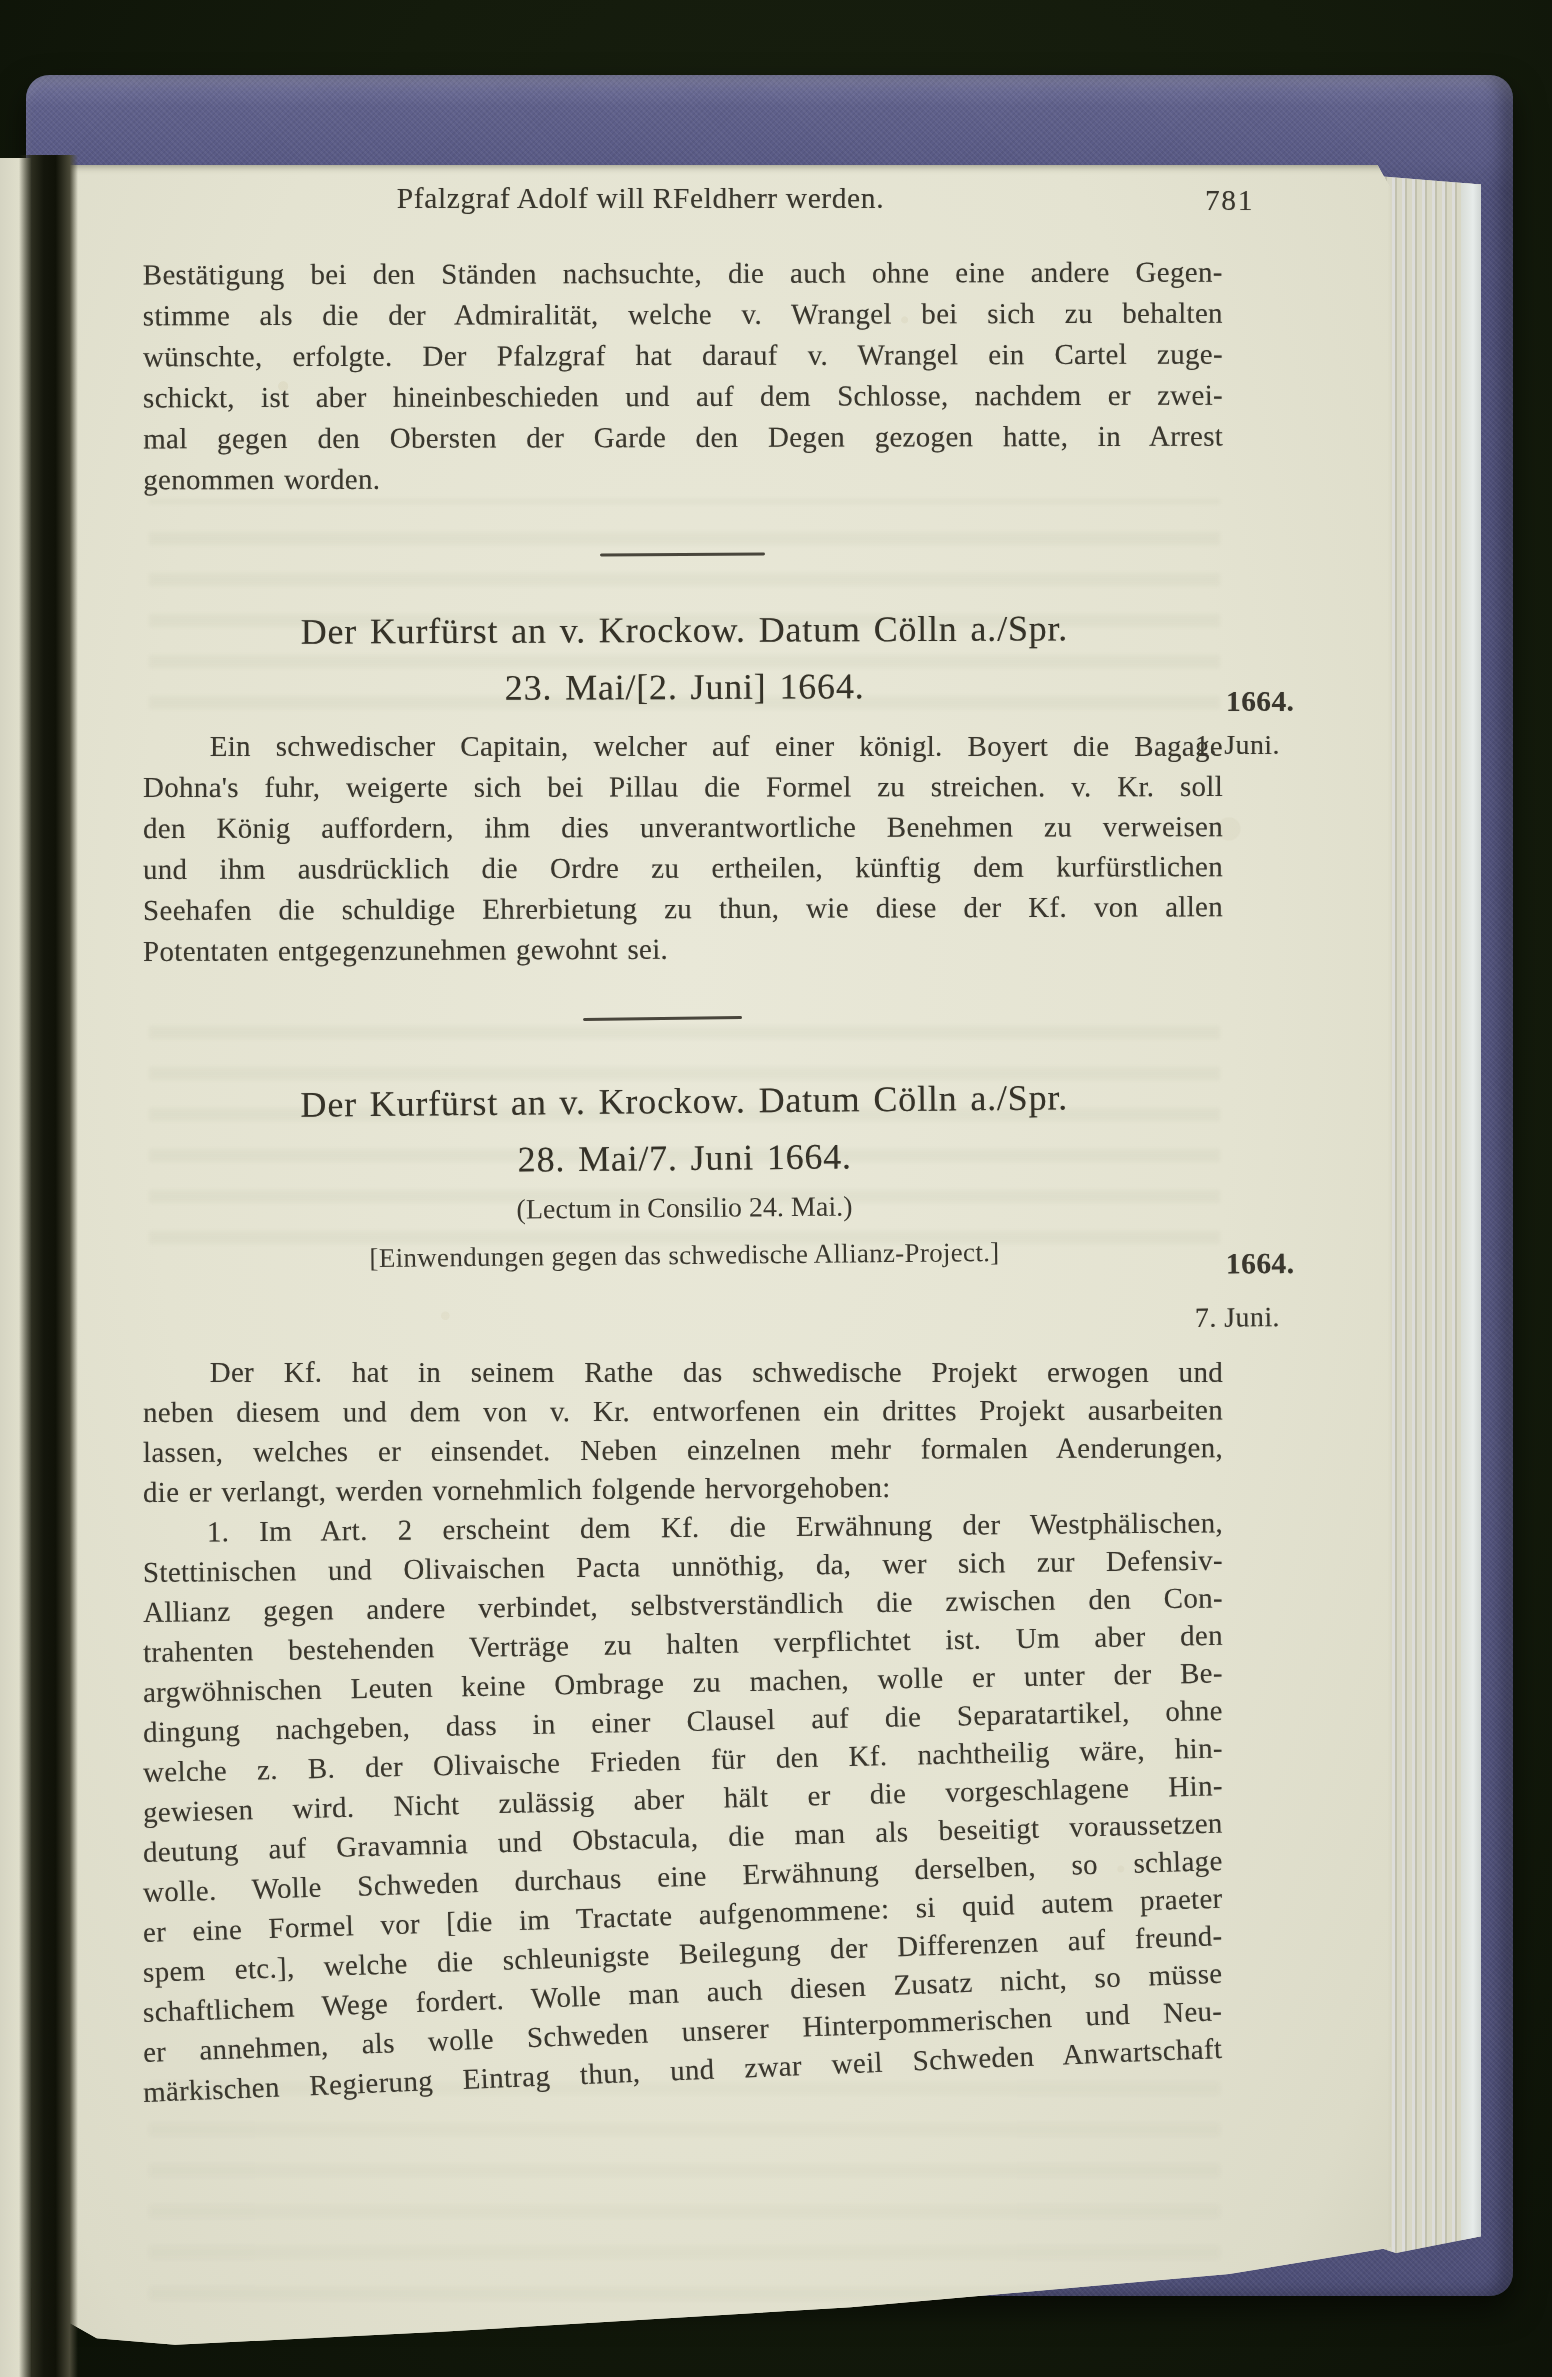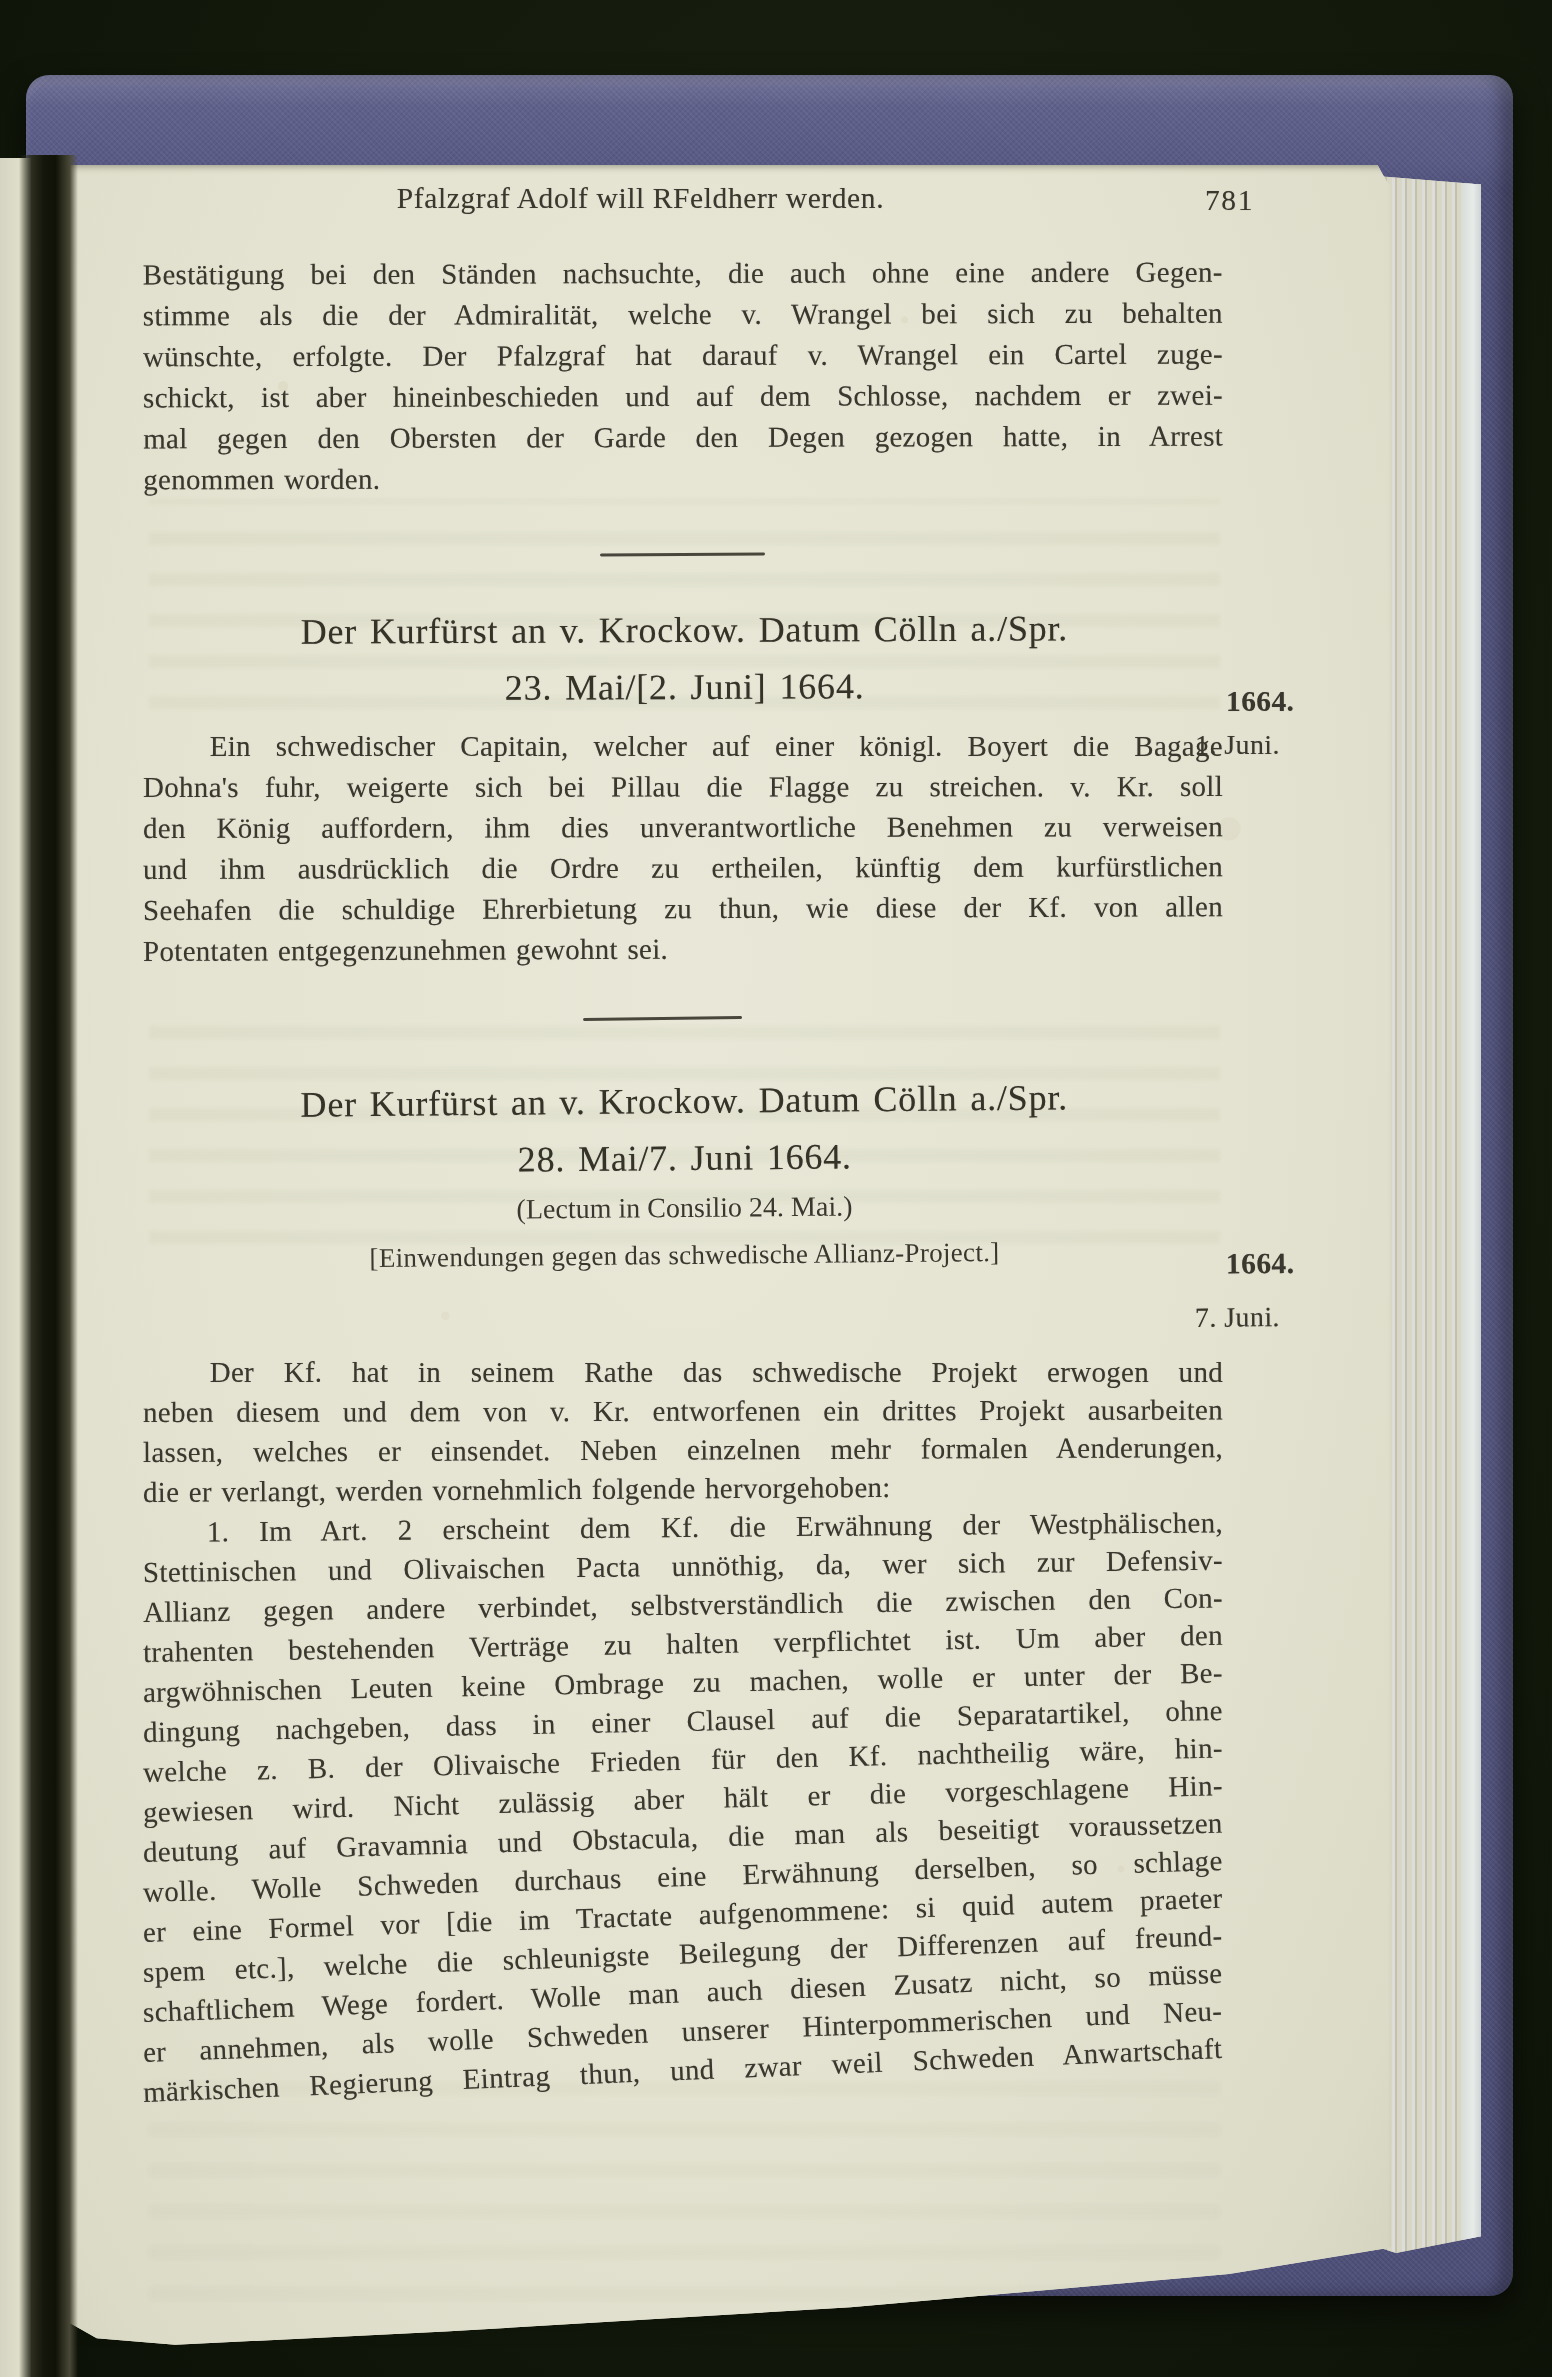--- a/index.html
+++ b/index.html
@@ -158,21 +158,21 @@
       <div class="heading h1">
         <div>Der Kurfürst an v. Krockow.  Datum Cölln a./Spr.</div>
         <div>23. Mai/[2. Juni] 1664.</div>
       </div>
 
       <div class="margin-note margin-year m1y">1664.</div>
       <div class="margin-note m1d">1. Juni.</div>
 
       <div class="para indent p2">
           <div class="tline" style="--i: 0;">Ein schwedischer Capitain, welcher auf einer königl. Boyert die Bagage</div>
-          <div class="tline" style="--i: 1;">Dohna's fuhr, weigerte sich bei Pillau die Flagge zu streichen.  v. Kr. soll</div>
+          <div class="tline" style="--i: 1;">Dohna's fuhr, weigerte sich bei Pillau die Formel zu streichen.  v. Kr. soll</div>
           <div class="tline" style="--i: 2;">den König auffordern, ihm dies unverantwortliche Benehmen zu verweisen</div>
           <div class="tline" style="--i: 3;">und ihm ausdrücklich die Ordre zu ertheilen, künftig dem kurfürstlichen</div>
           <div class="tline" style="--i: 4;">Seehafen die schuldige Ehrerbietung zu thun, wie diese der Kf. von allen</div>
           <div class="tline" style="--i: 5;">Potentaten entgegenzunehmen gewohnt sei.</div>
         </div>
 
       <div class="rule rule2"></div>
 
       <div class="heading h2">
         <div>Der Kurfürst an v. Krockow.  Datum Cölln a./Spr.</div>

